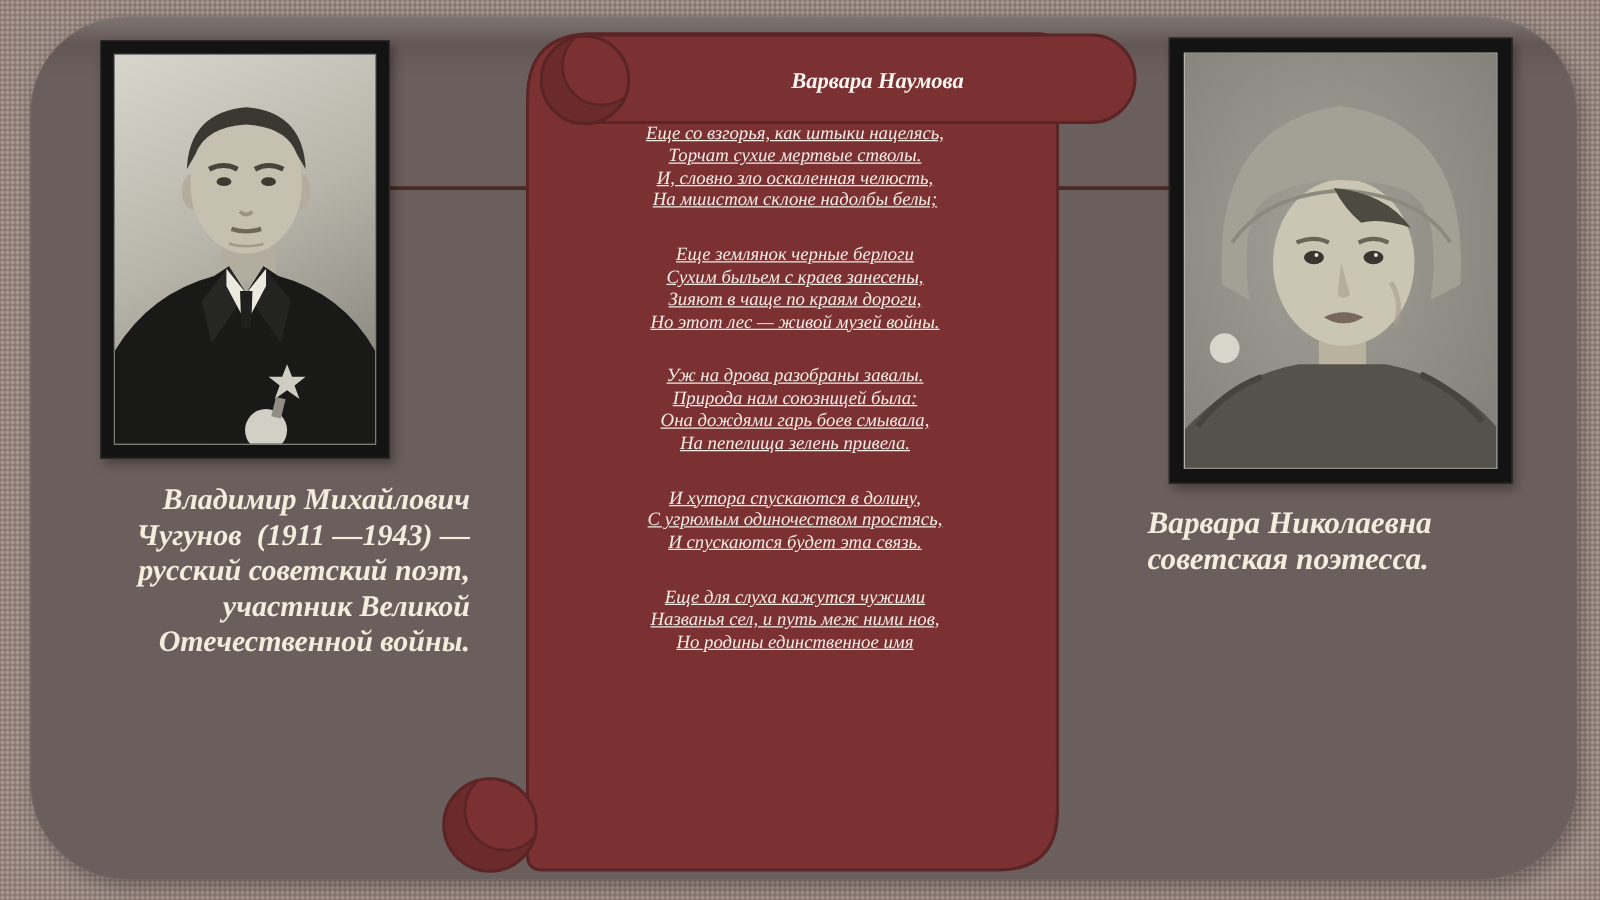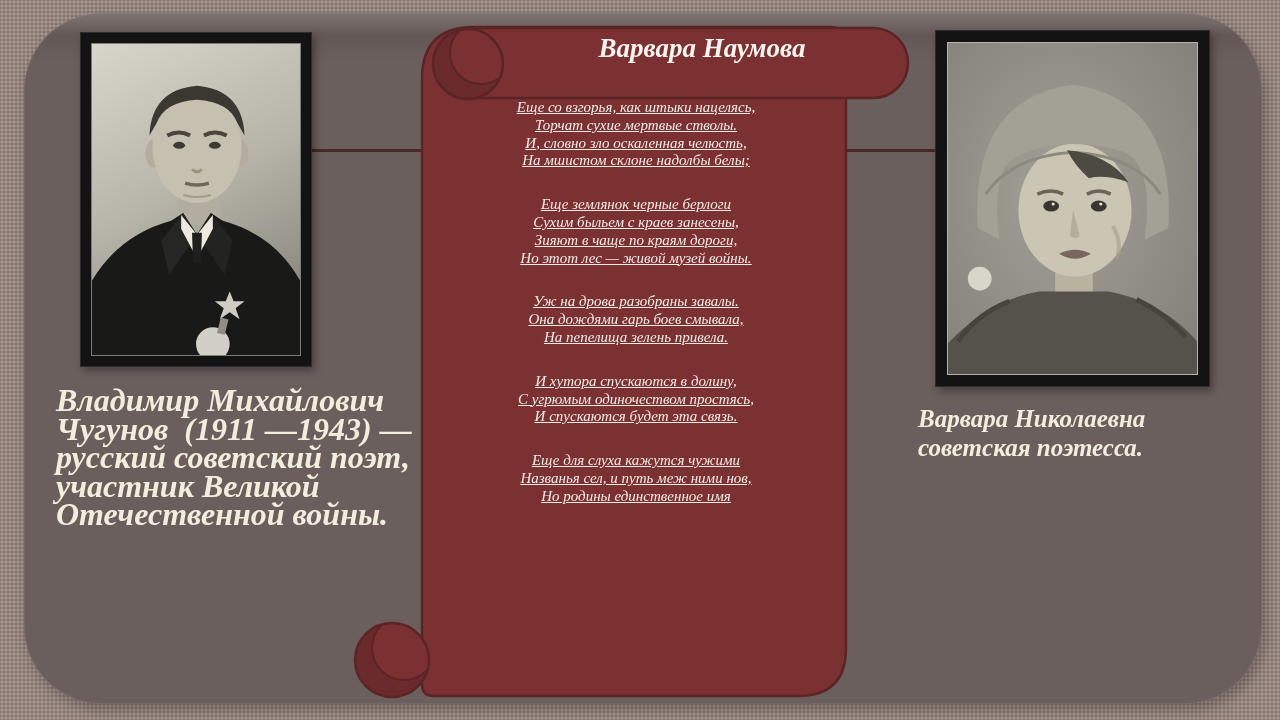--- a/index.html
+++ b/index.html
@@ -19,24 +19,24 @@
     background:linear-gradient(180deg,#7E7572 0,#645856 22px,var(--slide-bg,#6B5F5D) 48px,var(--slide-bg,#6B5F5D) 100%);
     box-shadow:inset 0 0 0 1px rgba(255,255,255,.06), 4px 6px 14px rgba(0,0,0,.25);
     z-index:0;
   }
   .divider{
     position:absolute;left:305px;top:149px;width:635px;height:3px;
     background:var(--divider,#472A27);z-index:1;
   }
   .scroll-svg{position:absolute;left:340px;top:15px;width:580px;height:695px;z-index:2;}
   .slide-title{
-    position:absolute;left:470px;top:17px;width:438px;height:62px;
+    position:absolute;left:470px;top:33px;width:438px;height:62px;
     display:flex;align-items:center;justify-content:center;padding-left:26px;
     box-sizing:border-box;
-    font-weight:bold;font-style:italic;font-size:27px;
+    font-weight:bold;font-style:italic;font-size:18px;
     color:var(--title-text,#F8F4EF);z-index:3;white-space:nowrap;
   }
   .poem{
     position:absolute;left:432px;top:99px;width:408px;text-align:center;
     font-style:italic;font-size:15px;line-height:17.8px;
     color:var(--poem-text,#F2ECE6);z-index:3;text-decoration:underline;
   }
   .poem .stanza{margin:0 0 26px 0;}
   .poem .line{white-space:nowrap;}
   .photo-frame{
@@ -47,21 +47,21 @@
   .photo-frame.right{left:935px;top:30px;width:275px;height:357px;padding:11px;}
   .photo-inner{width:100%;height:100%;box-sizing:border-box;overflow:hidden;}
   .photo-frame.left .photo-inner{border:1px solid #7d7d78;}
   .photo-frame.right .photo-inner{border:1px solid #b5b3ac;}
   .photo-inner svg{display:block;width:100%;height:100%;}
   .caption{
     position:absolute;font-weight:bold;font-style:italic;
     color:var(--caption-text,#F3EDDE);z-index:4;
   }
   .caption .line{white-space:nowrap;}
-  .caption.left{left:56px;top:386px;width:320px;font-size:32px;line-height:28.5px;}
+  .caption.left{left:56px;top:386px;width:320px;font-size:24px;line-height:28.5px;text-align:right;}
   .caption.right{left:918px;top:404px;width:320px;font-size:25px;line-height:29px;}
 </style>
 </head>
 <body>
 
 <div class="stage">
 
   <div class="slide-bg"></div>
 
   <div class="divider"></div>
@@ -107,20 +107,21 @@
         <div class="line">На мшистом склоне надолбы белы;</div>
       </div>
       <div class="stanza">
         <div class="line">Еще землянок черные берлоги</div>
         <div class="line">Сухим быльем с краев занесены,</div>
         <div class="line">Зияют в чаще по краям дороги,</div>
         <div class="line">Но этот лес — живой музей войны.</div>
       </div>
       <div class="stanza">
         <div class="line">Уж на дрова разобраны завалы.</div>
+        <div class="line">Природа нам союзницей была:</div>
         <div class="line">Она дождями гарь боев смывала,</div>
         <div class="line">На пепелища зелень привела.</div>
       </div>
       <div class="stanza">
         <div class="line">И хутора спускаются в долину,</div>
         <div class="line">С угрюмым одиночеством простясь,</div>
         <div class="line">И спускаются будет эта связь.</div>
       </div>
       <div class="stanza">
         <div class="line">Еще для слуха кажутся чужими</div>

